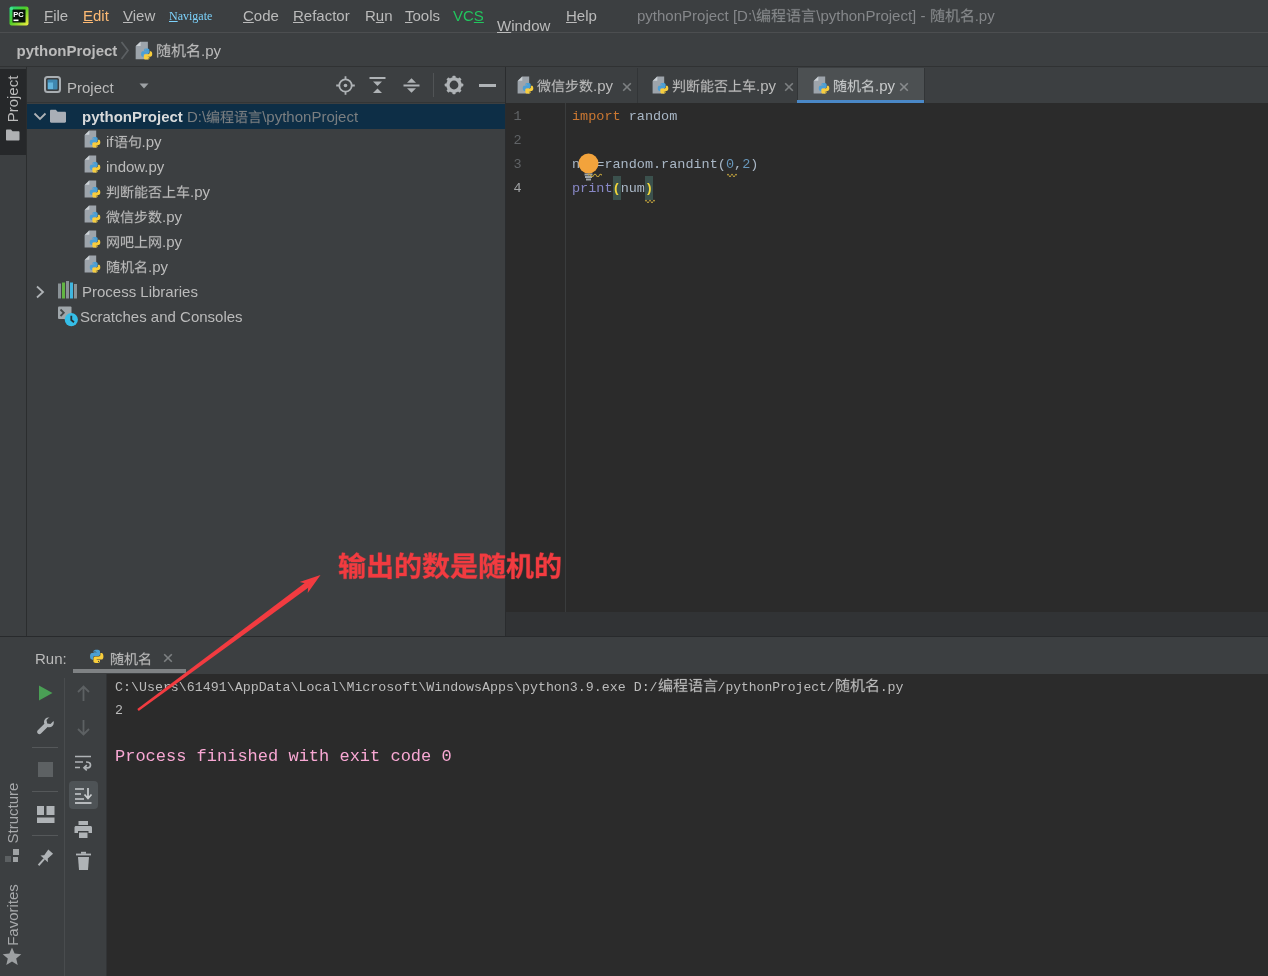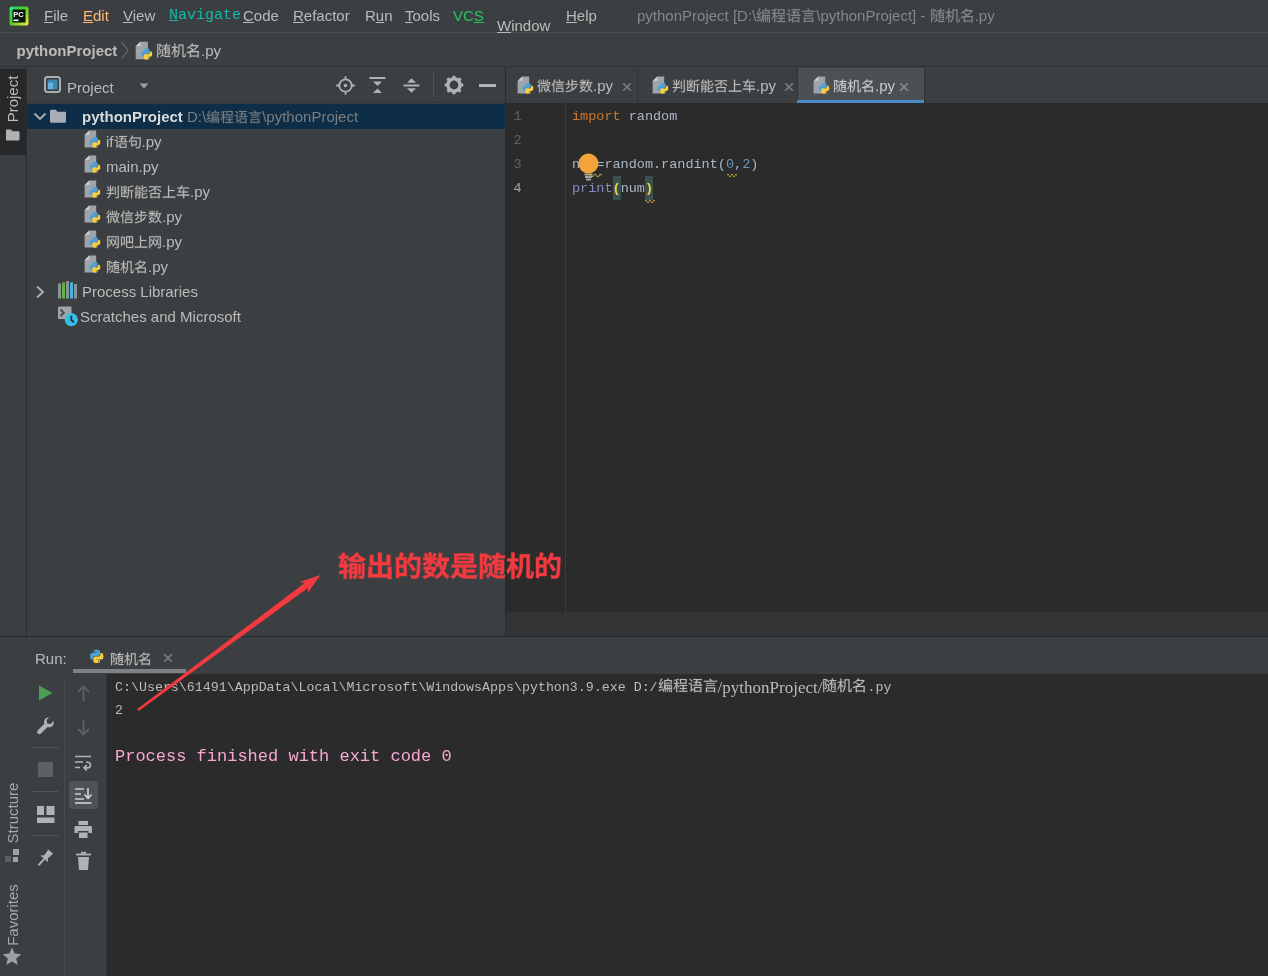--- a/index.html
+++ b/index.html
@@ -71,21 +71,21 @@
     </defs>
 <rect x="0.5" y="0.5" width="19" height="19" rx="2" fill="url(#pcg)"></rect>
 <rect x="3.5" y="3.5" width="13" height="13" fill="#08130a"></rect>
 <text x="4.2" y="10.5" font-family="Liberation Sans" font-weight="bold" font-size="7.5" fill="#fff">PC</text>
 <rect x="4.5" y="13.5" width="5" height="1.6" fill="#fff"></rect>
 <circle cx="2.5" cy="2.5" r="1.6" fill="#43e28c"></circle>
   </svg>
 <div style="position:absolute;left:44px;top:6px;white-space:nowrap;font-size:0"><span style="display:inline-block;vertical-align:top;line-height:20px;font-family:'Liberation Sans';font-size:15px;font-weight:normal;color:#bbbbbb;white-space:pre"><u>F</u>ile</span></div>
 <div style="position:absolute;left:83px;top:6px;white-space:nowrap;font-size:0"><span style="display:inline-block;vertical-align:top;line-height:20px;font-family:'Liberation Sans';font-size:15px;font-weight:normal;color:#fdba74;white-space:pre"><u>E</u>dit</span></div>
 <div style="position:absolute;left:123px;top:6px;white-space:nowrap;font-size:0"><span style="display:inline-block;vertical-align:top;line-height:20px;font-family:'Liberation Sans';font-size:15px;font-weight:normal;color:#bbbbbb;white-space:pre"><u>V</u>iew</span></div>
-<div style="position:absolute;left:169px;top:6px;white-space:nowrap;font-size:0"><span style="display:inline-block;vertical-align:top;line-height:20px;font-family:Liberation Mono, monospace;font-size:15px;font-weight:normal;color:#14b8a6;white-space:pre"><u>N</u>avigate</span></div>
+<div style="position:absolute;left:169px;top:6px;white-space:nowrap;font-size:0"><span style="display:inline-block;vertical-align:top;line-height:20px;font-family:Liberation Serif, serif;font-size:12px;font-weight:normal;color:#7dd3fc;white-space:pre"><u>N</u>avigate</span></div>
 <div style="position:absolute;left:243px;top:6px;white-space:nowrap;font-size:0"><span style="display:inline-block;vertical-align:top;line-height:20px;font-family:'Liberation Sans';font-size:15px;font-weight:normal;color:#bbbbbb;white-space:pre"><u>C</u>ode</span></div>
 <div style="position:absolute;left:293px;top:6px;white-space:nowrap;font-size:0"><span style="display:inline-block;vertical-align:top;line-height:20px;font-family:'Liberation Sans';font-size:15px;font-weight:normal;color:#bbbbbb;white-space:pre"><u>R</u>efactor</span></div>
 <div style="position:absolute;left:365px;top:6px;white-space:nowrap;font-size:0"><span style="display:inline-block;vertical-align:top;line-height:20px;font-family:'Liberation Sans';font-size:15px;font-weight:normal;color:#bbbbbb;white-space:pre">R<u>u</u>n</span></div>
 <div style="position:absolute;left:405px;top:6px;white-space:nowrap;font-size:0"><span style="display:inline-block;vertical-align:top;line-height:20px;font-family:'Liberation Sans';font-size:15px;font-weight:normal;color:#bbbbbb;white-space:pre"><u>T</u>ools</span></div>
 <div style="position:absolute;left:453px;top:6px;white-space:nowrap;font-size:0"><span style="display:inline-block;vertical-align:top;line-height:20px;font-family:'Liberation Sans';font-size:15px;font-weight:normal;color:#22c55e;white-space:pre">VC<u>S</u></span></div>
 <div style="position:absolute;left:497px;top:16px;white-space:nowrap;font-size:0"><span style="display:inline-block;vertical-align:top;line-height:20px;font-family:'Liberation Sans';font-size:15px;font-weight:normal;color:#bbbbbb;white-space:pre"><u>W</u>indow</span></div>
 <div style="position:absolute;left:566px;top:6px;white-space:nowrap;font-size:0"><span style="display:inline-block;vertical-align:top;line-height:20px;font-family:'Liberation Sans';font-size:15px;font-weight:normal;color:#bbbbbb;white-space:pre"><u>H</u>elp</span></div>
 <div style="position:absolute;left:637px;top:6px;white-space:nowrap;font-size:0"><span style="display:inline-block;vertical-align:top;line-height:20px;font-family:'Liberation Sans';font-size:15px;font-weight:normal;color:#85878a;white-space:pre">pythonProject [D:\</span><svg style="display:inline-block;vertical-align:top" width="60" height="20">
       <use href="#r7f16" transform="translate(0.0,15.20) scale(0.0150,-0.0150)" fill="#85878a" stroke="#85878a" stroke-width="14"></use>
       <use href="#r7a0b" transform="translate(15.0,15.20) scale(0.0150,-0.0150)" fill="#85878a" stroke="#85878a" stroke-width="14"></use>
@@ -188,21 +188,21 @@
   </svg>
 <div style="position:absolute;left:106px;top:131.5px;white-space:nowrap;font-size:0"><span style="display:inline-block;vertical-align:top;line-height:20px;font-family:'Liberation Sans';font-size:15px;font-weight:normal;color:#bbbbbb;white-space:pre">if</span><svg style="display:inline-block;vertical-align:top" width="28" height="20">
       <use href="#r8bed" transform="translate(0.0,15.20) scale(0.0140,-0.0140)" fill="#bbbbbb" stroke="#bbbbbb" stroke-width="14"></use>
       <use href="#r53e5" transform="translate(14.0,15.20) scale(0.0140,-0.0140)" fill="#bbbbbb" stroke="#bbbbbb" stroke-width="14"></use>
     </svg><span style="display:inline-block;vertical-align:top;line-height:20px;font-family:'Liberation Sans';font-size:15px;font-weight:normal;color:#bbbbbb;white-space:pre">.py</span></div>
 <svg style="position:absolute;left:84px;top:154.5px" width="17" height="18" viewBox="0 0 17 18">
     <path d="M5 0.6 H12.2 V17.4 H0.6 V5 Z" fill="#9da4ab"></path>
     <path d="M0.9 4.7 L5.3 4.7 L5.3 0.8 Z" fill="#ccd1d5"></path>
     <use href="#pyl" transform="translate(4.6,5.9) scale(0.117)"></use>
   </svg>
-<div style="position:absolute;left:106px;top:156.5px;white-space:nowrap;font-size:0"><span style="display:inline-block;vertical-align:top;line-height:20px;font-family:'Liberation Sans';font-size:15px;font-weight:normal;color:#bbbbbb;white-space:pre">main.py</span></div>
+<div style="position:absolute;left:106px;top:156.5px;white-space:nowrap;font-size:0"><span style="display:inline-block;vertical-align:top;line-height:20px;font-family:'Liberation Sans';font-size:15px;font-weight:normal;color:#bbbbbb;white-space:pre">indow.py</span></div>
 <svg style="position:absolute;left:84px;top:179.5px" width="17" height="18" viewBox="0 0 17 18">
     <path d="M5 0.6 H12.2 V17.4 H0.6 V5 Z" fill="#9da4ab"></path>
     <path d="M0.9 4.7 L5.3 4.7 L5.3 0.8 Z" fill="#ccd1d5"></path>
     <use href="#pyl" transform="translate(4.6,5.9) scale(0.117)"></use>
   </svg>
 <div style="position:absolute;left:106px;top:181.5px;white-space:nowrap;font-size:0"><svg style="display:inline-block;vertical-align:top" width="84" height="20">
       <use href="#r5224" transform="translate(0.0,15.20) scale(0.0140,-0.0140)" fill="#bbbbbb" stroke="#bbbbbb" stroke-width="14"></use>
       <use href="#r65ad" transform="translate(14.0,15.20) scale(0.0140,-0.0140)" fill="#bbbbbb" stroke="#bbbbbb" stroke-width="14"></use>
       <use href="#r80fd" transform="translate(28.0,15.20) scale(0.0140,-0.0140)" fill="#bbbbbb" stroke="#bbbbbb" stroke-width="14"></use>
       <use href="#r5426" transform="translate(42.0,15.20) scale(0.0140,-0.0140)" fill="#bbbbbb" stroke="#bbbbbb" stroke-width="14"></use>
@@ -251,21 +251,21 @@
     <rect x="12" y="1.5" width="3" height="16" fill="#40b6e0"></rect>
     <rect x="16" y="3" width="3" height="14.5" fill="#8a9296"></rect>
   </svg>
 <div style="position:absolute;left:82px;top:281.5px;white-space:nowrap;font-size:0"><span style="display:inline-block;vertical-align:top;line-height:20px;font-family:'Liberation Sans';font-size:15px;font-weight:normal;color:#bbbbbb;white-space:pre">Process Libraries</span></div>
 <svg style="position:absolute;left:57px;top:306px" width="22" height="21">
     <rect x="1" y="0.5" width="13.5" height="12.5" rx="1" fill="#9fa6aa"></rect>
     <path d="M3.5 3.5 L6.8 6.8 L3.5 10" stroke="#43484a" stroke-width="1.8" fill="none"></path>
     <circle cx="14.3" cy="13.6" r="6.6" fill="#35bee8"></circle>
     <path d="M14.3 9.8 V14 L17 16.2" stroke="#283034" stroke-width="1.8" fill="none"></path>
   </svg>
-<div style="position:absolute;left:80px;top:306.5px;white-space:nowrap;font-size:0"><span style="display:inline-block;vertical-align:top;line-height:20px;font-family:'Liberation Sans';font-size:15px;font-weight:normal;color:#bbbbbb;white-space:pre">Scratches and Microsoft</span></div>
+<div style="position:absolute;left:80px;top:306.5px;white-space:nowrap;font-size:0"><span style="display:inline-block;vertical-align:top;line-height:20px;font-family:'Liberation Sans';font-size:15px;font-weight:normal;color:#bbbbbb;white-space:pre">Scratches and Consoles</span></div>
 <div style="position:absolute;left:797px;top:68px;width:127px;height:35px;background:#4c5052;"></div>
 <div style="position:absolute;left:637px;top:68px;width:1px;height:35px;background:#323537;"></div>
 <div style="position:absolute;left:797px;top:68px;width:1px;height:35px;background:#323537;"></div>
 <div style="position:absolute;left:924px;top:68px;width:1px;height:35px;background:#323537;"></div>
 <div style="position:absolute;left:797px;top:100px;width:127px;height:3px;background:#4a88c7;"></div>
 <svg style="position:absolute;left:517px;top:76px" width="17" height="18" viewBox="0 0 17 18">
     <path d="M5 0.6 H12.2 V17.4 H0.6 V5 Z" fill="#9da4ab"></path>
     <path d="M0.9 4.7 L5.3 4.7 L5.3 0.8 Z" fill="#ccd1d5"></path>
     <use href="#pyl" transform="translate(4.6,5.9) scale(0.117)"></use>
   </svg>
@@ -340,21 +340,21 @@
       <use href="#r540d" transform="translate(28.0,15.20) scale(0.0140,-0.0140)" fill="#bbbbbb" stroke="#bbbbbb" stroke-width="14"></use>
     </svg></div>
 <svg style="position:absolute;left:163px;top:653px" width="10" height="10">
     <path d="M1.2 1.2 L8.8 8.8 M8.8 1.2 L1.2 8.8" stroke="#7d8082" stroke-width="1.6"></path>
   </svg>
 <div style="position:absolute;left:115px;top:676px;white-space:nowrap;font-size:0"><span style="display:inline-block;vertical-align:top;line-height:23px;font-family:'Liberation Mono';font-size:13.3px;font-weight:normal;color:#bbbbbb;white-space:pre">C:\Users\61491\AppData\Local\Microsoft\WindowsApps\python3.9.exe D:/</span><svg style="display:inline-block;vertical-align:top" width="60" height="23">
       <use href="#r7f16" transform="translate(0.0,15.04) scale(0.0150,-0.0150)" fill="#bbbbbb" stroke="#bbbbbb" stroke-width="14"></use>
       <use href="#r7a0b" transform="translate(15.0,15.04) scale(0.0150,-0.0150)" fill="#bbbbbb" stroke="#bbbbbb" stroke-width="14"></use>
       <use href="#r8bed" transform="translate(30.0,15.04) scale(0.0150,-0.0150)" fill="#bbbbbb" stroke="#bbbbbb" stroke-width="14"></use>
       <use href="#r8a00" transform="translate(45.0,15.04) scale(0.0150,-0.0150)" fill="#bbbbbb" stroke="#bbbbbb" stroke-width="14"></use>
-    </svg><span style="display:inline-block;vertical-align:top;line-height:23px;font-family:Liberation Serif, serif;font-size:17px;font-weight:normal;color:#bbbbbb;white-space:pre">/pythonProject/</span><svg style="display:inline-block;vertical-align:top" width="45" height="23">
+    </svg><span style="display:inline-block;vertical-align:top;line-height:23px;font-family:Liberation Mono, monospace;font-size:13px;font-weight:normal;color:#bbbbbb;white-space:pre">/pythonProject/</span><svg style="display:inline-block;vertical-align:top" width="45" height="23">
       <use href="#r968f" transform="translate(0.0,15.04) scale(0.0150,-0.0150)" fill="#bbbbbb" stroke="#bbbbbb" stroke-width="14"></use>
       <use href="#r673a" transform="translate(15.0,15.04) scale(0.0150,-0.0150)" fill="#bbbbbb" stroke="#bbbbbb" stroke-width="14"></use>
       <use href="#r540d" transform="translate(30.0,15.04) scale(0.0150,-0.0150)" fill="#bbbbbb" stroke="#bbbbbb" stroke-width="14"></use>
     </svg><span style="display:inline-block;vertical-align:top;line-height:23px;font-family:'Liberation Mono';font-size:13.3px;font-weight:normal;color:#bbbbbb;white-space:pre">.py</span></div>
 <div style="position:absolute;left:115px;top:699px;white-space:nowrap;font-size:0"><span style="display:inline-block;vertical-align:top;line-height:23px;font-family:'Liberation Mono';font-size:13.3px;font-weight:normal;color:#bbbbbb;white-space:pre">2</span></div>
 <div style="position:absolute;left:115px;top:745px;white-space:nowrap;font-size:0"><span style="display:inline-block;vertical-align:top;line-height:23px;font-family:'Liberation Mono';font-size:17px;font-weight:normal;color:#f9a8d4;white-space:pre">Process finished with exit code 0</span></div>
 <svg style="position:absolute;left:37px;top:684px" width="17" height="18">
     <path d="M2 1.5 L15.5 9 L2 16.5 Z" fill="#4a9f55"></path>
   </svg>
 <svg style="position:absolute;left:36px;top:716px" width="19" height="20">

